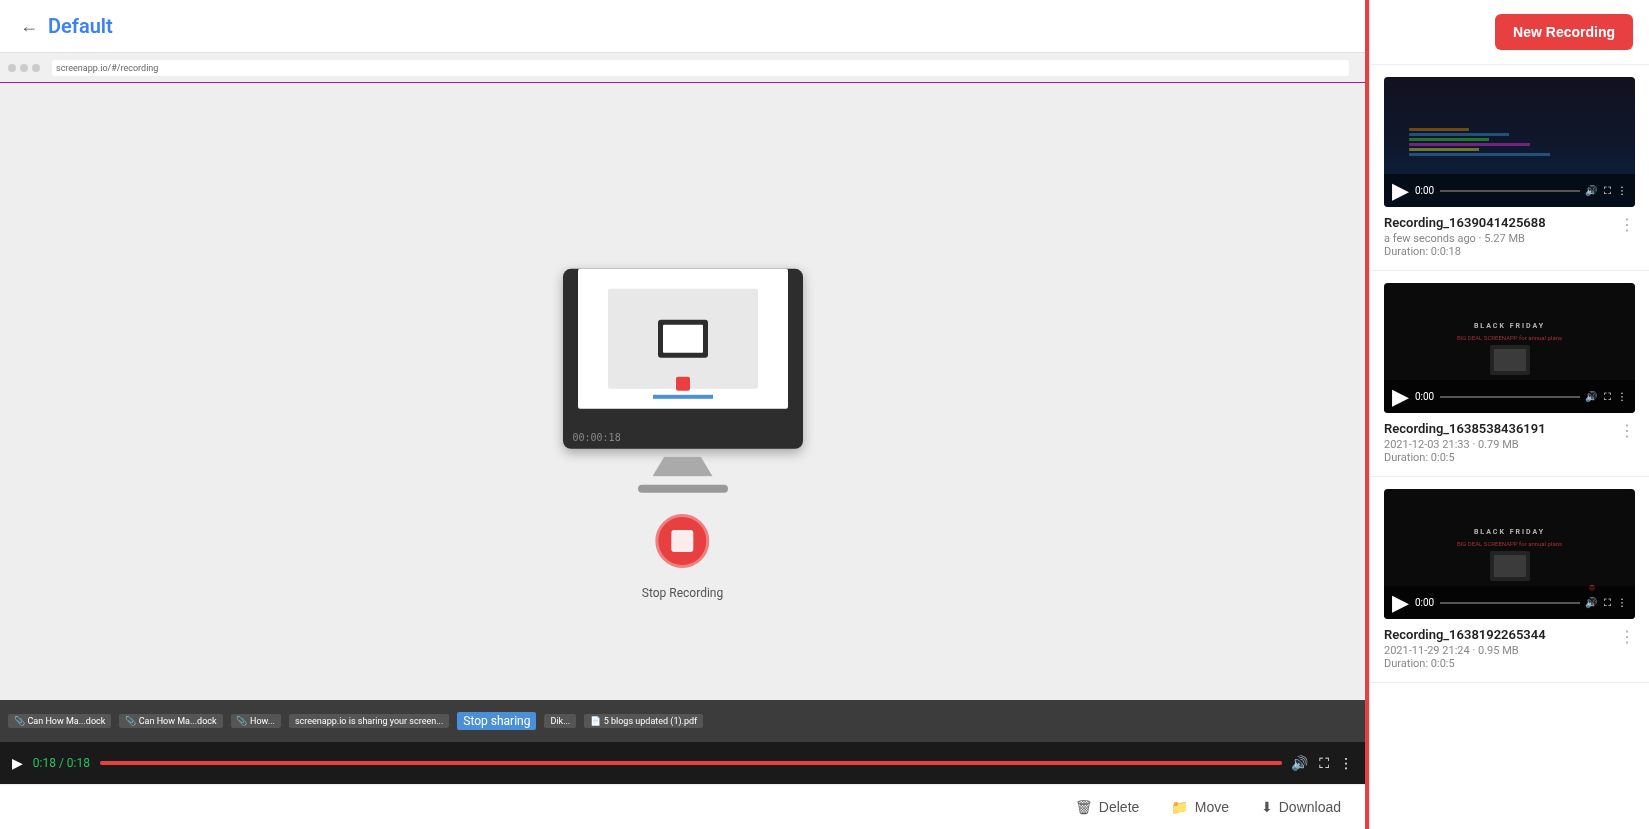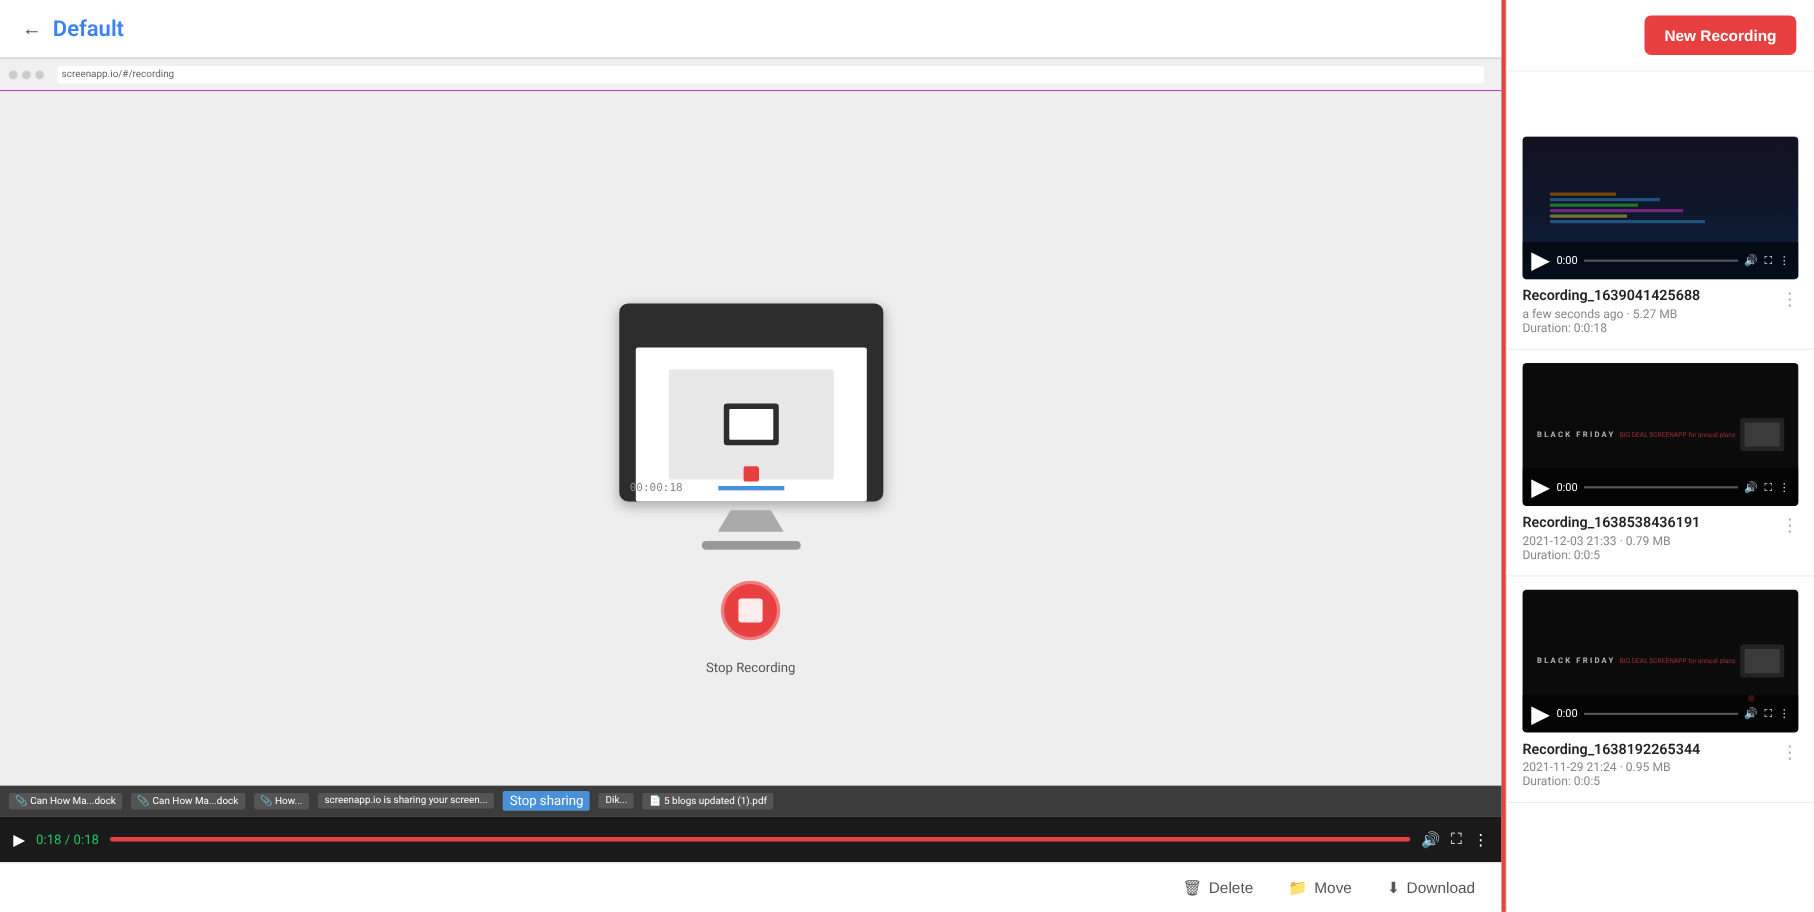--- a/index.html
+++ b/index.html
@@ -104,21 +104,21 @@
       transform: translate(-50%, -55%);
     }
     .monitor {
       width: 240px;
       height: 180px;
       background: #2d2d2d;
       border-radius: 8px;
       display: flex;
       flex-direction: column;
       align-items: center;
-      justify-content: flex-end;
+      justify-content: flex-start;
       position: relative;
       box-shadow: 0 4px 12px rgba(0,0,0,0.3);
     }
     .monitor-screen {
       width: 210px;
       height: 140px;
       background: #fff;
       border-radius: 2px;
       display: flex;
       align-items: center;
@@ -254,21 +254,21 @@
       border-radius: 2px;
       width: 100%;
     }
     .ctrl-vol { color: #fff; font-size: 14px; cursor: pointer; }
     .ctrl-full { color: #fff; font-size: 14px; cursor: pointer; }
     .ctrl-more { color: #fff; font-size: 14px; cursor: pointer; }
 
     
     .bottom-taskbar {
       background: #3c3c3c;
-      height: 28px;
+      height: 42px;
       display: flex;
       align-items: center;
       padding: 0 8px;
       gap: 8px;
     }
     .taskbar-item {
       background: #555;
       color: #fff;
       font-size: 9px;
       padding: 2px 6px;
@@ -312,21 +312,20 @@
     }
 
     
     .sidebar {
       width: 280px;
       background: #fff;
       display: flex;
       flex-direction: column;
       border-left: 1px solid #e0e0e0;
       overflow: hidden;
-      gap: 47px;
     }
     .sidebar-header {
       padding: 14px 16px;
       display: flex;
       align-items: center;
       justify-content: flex-end;
       border-bottom: 1px solid #eee;
     }
     .new-recording-btn {
       background: #e84040;
@@ -397,21 +396,21 @@
       background: linear-gradient(180deg, #1a1a2e 0%, #16213e 50%, #0f3460 100%);
       display: flex;
       align-items: center;
       justify-content: center;
     }
     .thumb-blackfriday-bg {
       width: 100%;
       height: 100%;
       background: #111;
       display: flex;
-      flex-direction: row;
+      flex-direction: column;
       align-items: center;
       justify-content: center;
       gap: 4px;
     }
     .bf-text {
       color: #fff;
       font-size: 7px;
       font-weight: bold;
       letter-spacing: 2px;
     }

